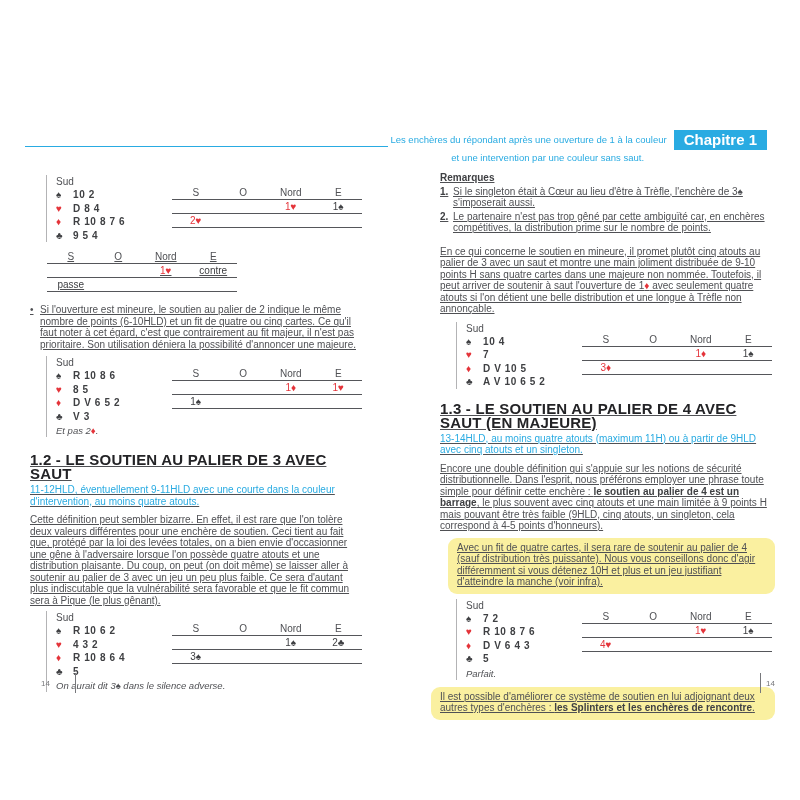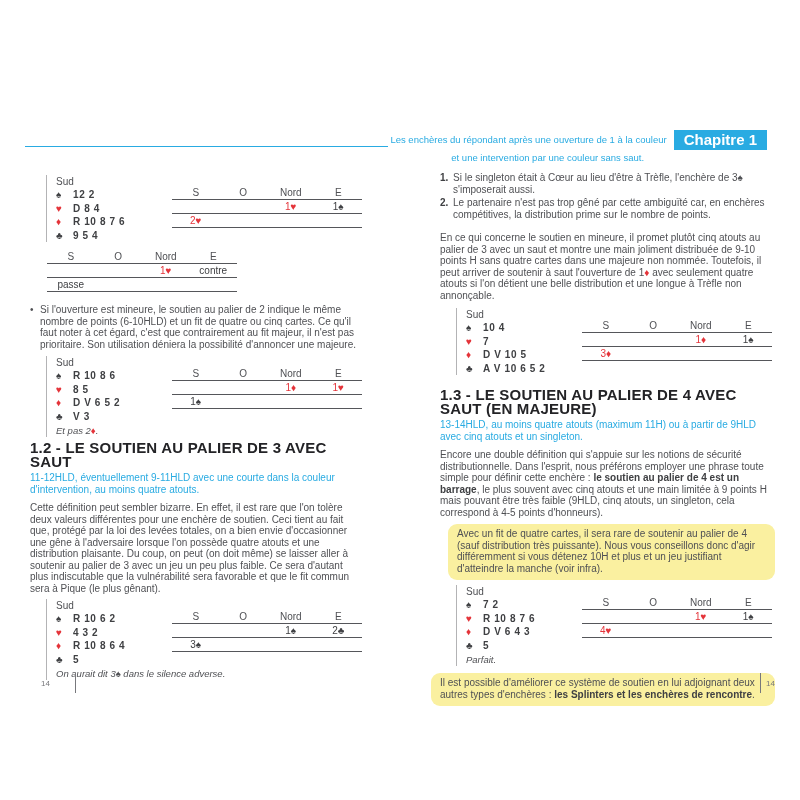--- a/index.html
+++ b/index.html
@@ -8,21 +8,21 @@
   .sheet{position:relative; width:800px; height:800px; background:#fff; overflow:hidden;padding-left:20px;}
 
   
   .pagehead{position:absolute; top:130px; right:33px; text-align:right; font-size:9.5px; color:var(--blue); line-height:12px;}
   .pagehead .row1{display:flex; align-items:center; justify-content:flex-end; gap:7px;}
   .badge{display:inline-block; background:var(--blue); color:#fff; font-weight:bold; font-size:15px; padding:4px 10px 4px;}
   .pagehead .row2{margin-top:2px; padding-right:62px;text-align:center;}
   .headrule{position:absolute; left:25px; top:146px; width:363px; height:1px; background:var(--blue);}
 
   
-  .col{position:absolute; font-size:10px; line-height:11.5px;}
+  .col{position:absolute; font-size:10px; line-height:11.5px;text-decoration:underline;}
   .col-left{left:30px; top:172px; width:333px;}
   .col-right{left:440px; top:170px; width:331px;}
 
   
   .handblock{position:relative; margin-left:16px;}
   .hand{border-left:1px solid #b3b3b5; padding-left:9px; display:inline-block;}
   .hand-label{font-size:10px; color:var(--ink); line-height:13px;}
   .cardrow{display:flex; gap:7px; font-size:10px; font-weight:bold; color:var(--dark); line-height:13.5px; letter-spacing:0.6px;}
   .cardrow .suit{width:10px; display:inline-block;}
   .hand-note{font-style:italic; font-size:9.5px; line-height:13px; color:var(--ink); padding-top:1px;}
@@ -46,21 +46,21 @@
   .remark{display:flex; margin-top:2px;}
   .remark .rnum{width:13px; flex:none; font-weight:bold; color:var(--dark);}
   .highlight{background:var(--yellow); border-radius:9px; padding:4px 9px 6px; margin-left:-9px; margin-right:-4px;}
   .hl1{margin-top:6px;margin-left:8px;}
   .hl2{margin-top:7px;}
   .hb1{margin-top:3px;}
   .hb2{margin-top:6px;}
   .hb3{margin-top:5px;}
   .hb4{margin-top:7px;}
   .hb5{margin-top:5px;}
-  .s12{margin-top:4px;}
+  .s12{margin-top:16px;}
   .s13{margin-top:13px;}
   .para-minor{margin-top:12px;}
 
   
   .pagenum{position:absolute; font-size:8px; color:#77787c;}
   .footbar{position:absolute; width:1px; height:20px; background:#77787c;}
 </style>
 </head>
 <body>
 
@@ -75,21 +75,21 @@
     <div class="row2">et une intervention par une couleur sans saut.</div>
   </div>
 
   <div class="col col-left">
 
     <div class="handblock hb1">
       <div class="hand">
         <div class="hand-label">Sud</div>
         <div class="cardrow">
             <span class="suit">♠</span>
-            <span>12 2</span>
+            <span>10 2</span>
           </div>
         <div class="cardrow">
             <span class="suit red">♥</span>
             <span>D 8 4</span>
           </div>
         <div class="cardrow">
             <span class="suit red">♦</span>
             <span>R 10 8 7 6</span>
           </div>
         <div class="cardrow">
@@ -249,20 +249,21 @@
           </tr>
         </tbody>
           </table>
       </div>
     </div>
 
   </div>
 
   <div class="col col-right">
 
+    <div class="remtitle">Remarques</div>
     <div class="remark">
       <span class="rnum">1.</span>
       <span>Si le singleton était à Cœur au lieu d'être à Trèfle, l'enchère de 3♠ s'imposerait aussi.</span>
     </div>
     <div class="remark">
       <span class="rnum">2.</span>
       <span>Le partenaire n'est pas trop gêné par cette ambiguïté car, en enchères compétitives, la distribution prime sur le nombre de points.</span>
     </div>
 
     <p class="para-minor"><span>En ce qui concerne le soutien en mineure, il promet plutôt cinq atouts au palier de 3 avec un saut et montre une main joliment distribuée de 9-10 points H sans quatre cartes dans une majeure non nommée. Toutefois, il peut arriver de soutenir à saut l'ouverture de 1</span><span class="red">♦</span><span> avec seulement quatre atouts si l'on détient une belle distribution et une longue à Trèfle non annonçable.</span></p>

